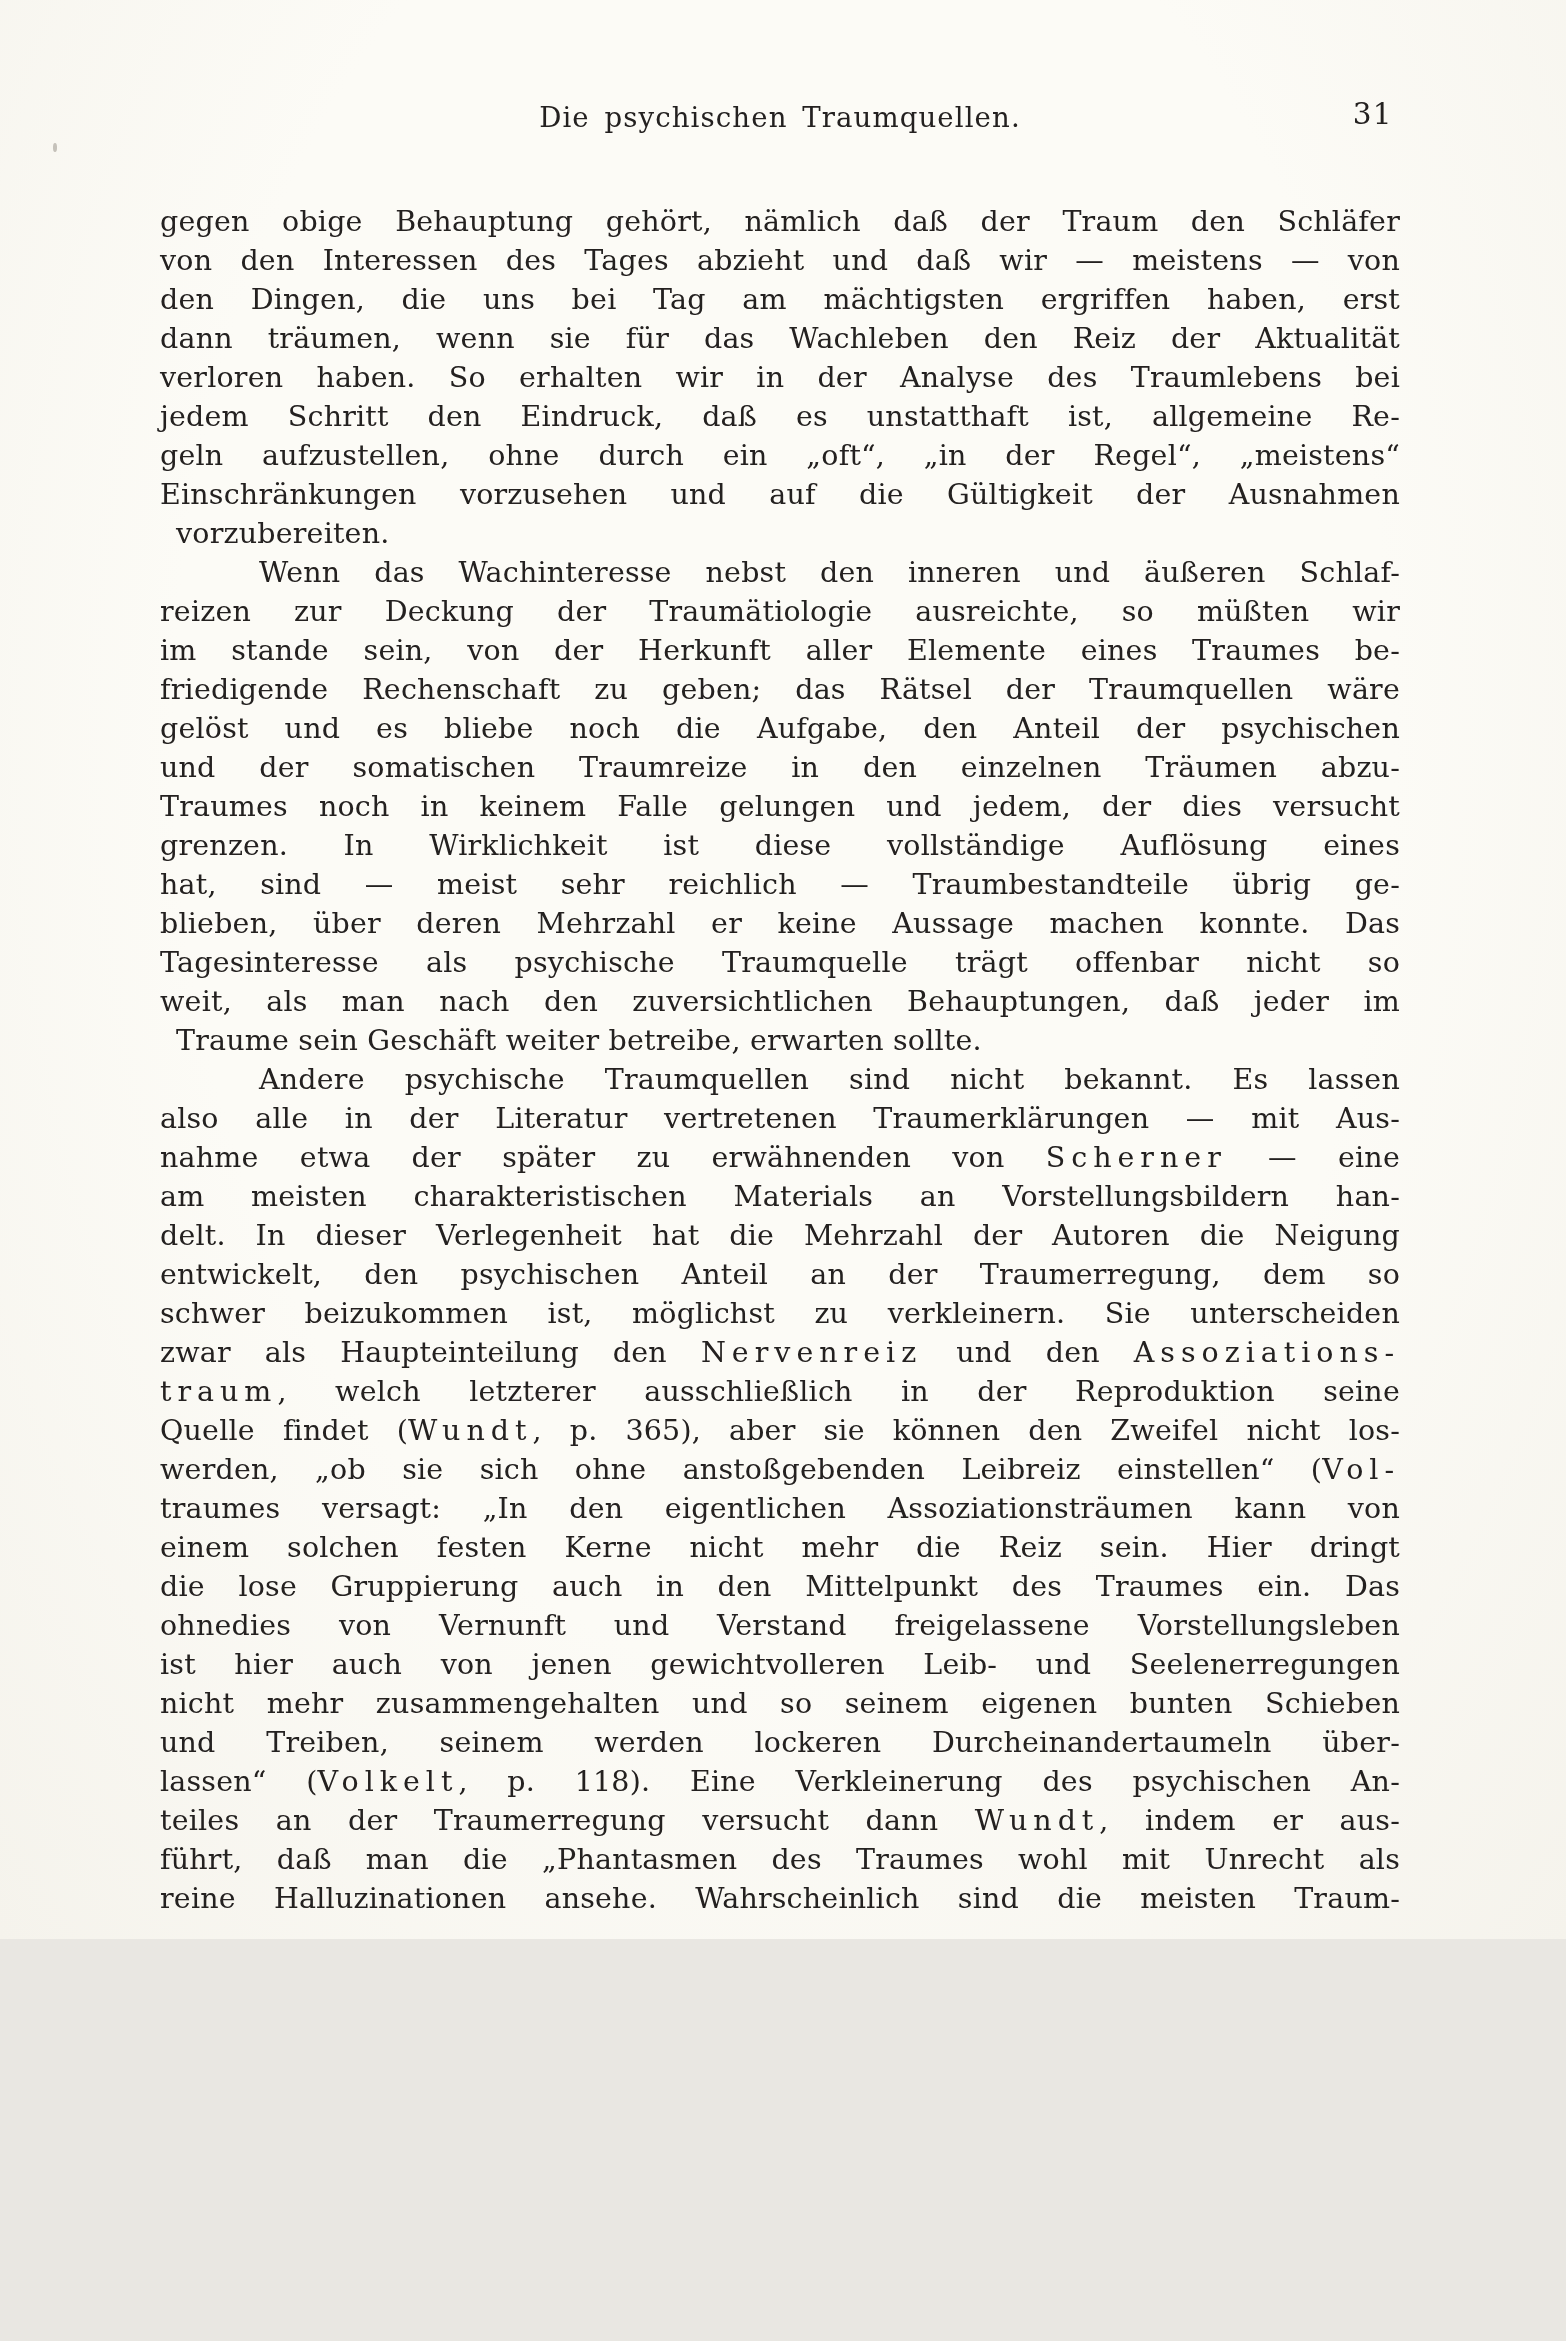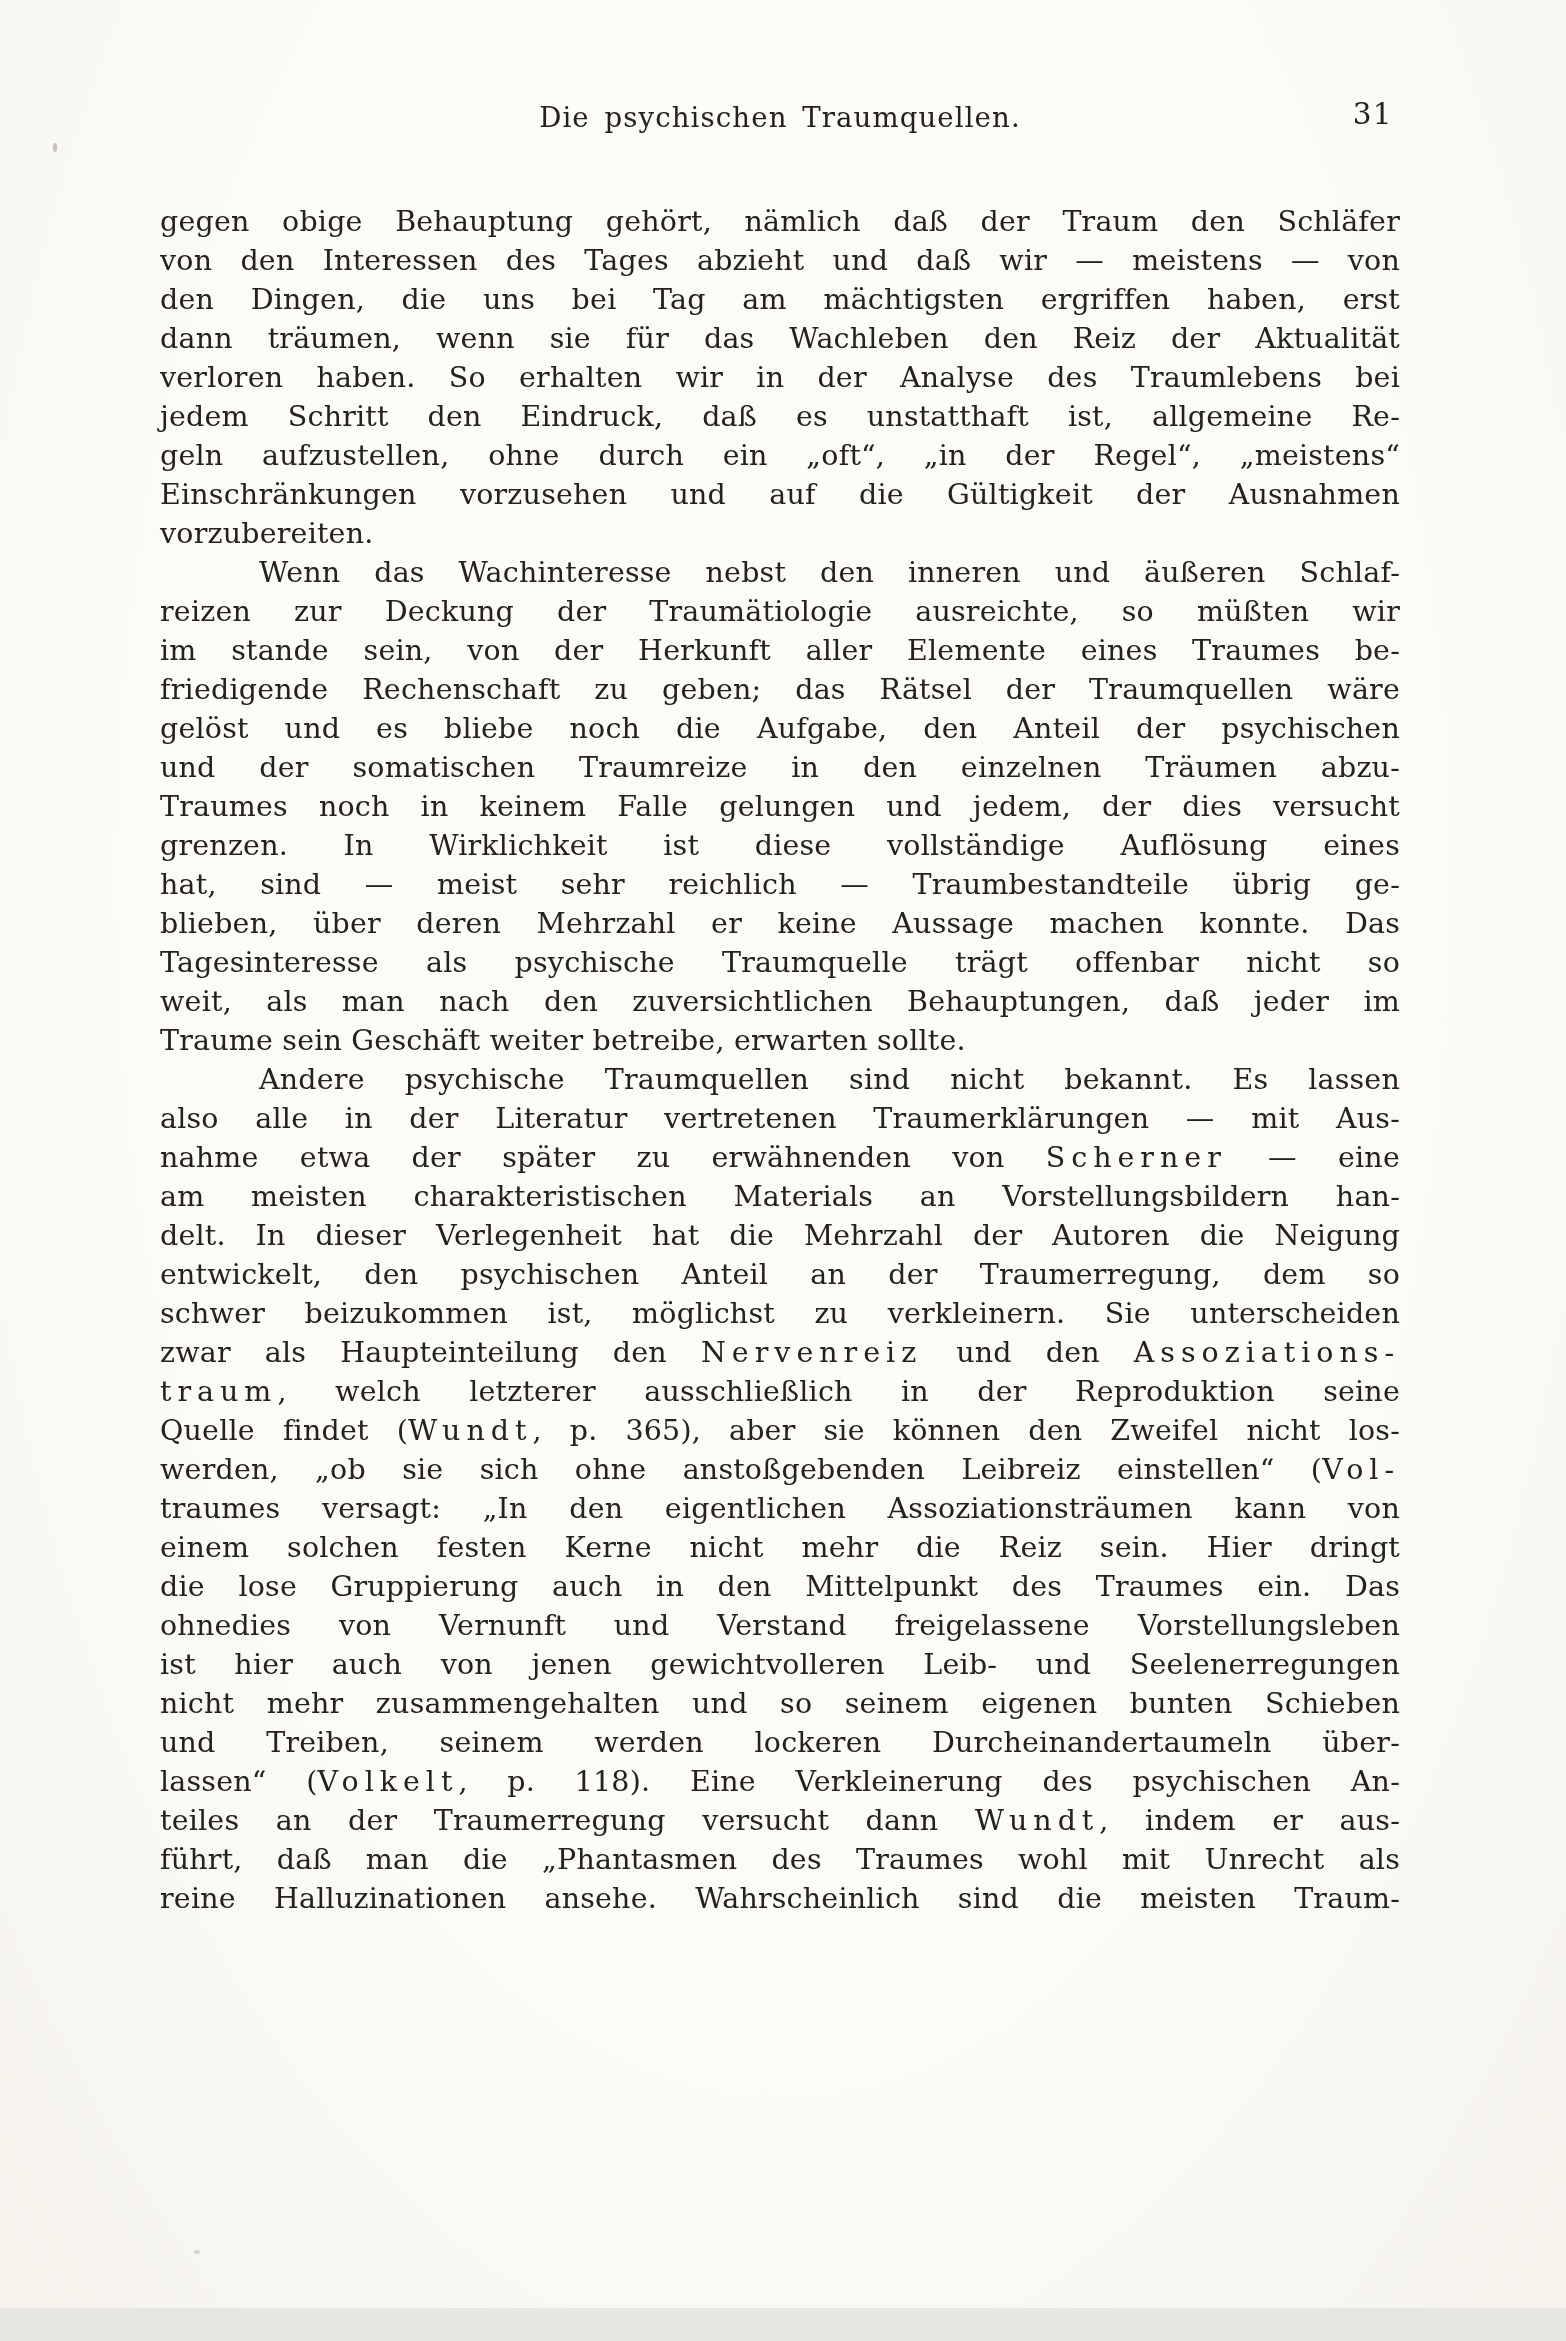--- a/index.html
+++ b/index.html
@@ -4,21 +4,21 @@
 <style>
   html, body {
     margin: 0;
     padding: 0;
     background: #e9e7e2;
     font-family: "DejaVu Serif", "Liberation Serif", serif;
   }
   .page {
     position: relative;
     width: 1566px;
-    height: 2308px;
+    height: 1939px;
     margin: 0 auto;
     background: radial-gradient(ellipse at 50% 38%, var(--paper, #fcfbf6) 55%, #f5f3ec 100%);
     color: var(--ink, #242120);
     overflow: hidden;
   }
   .column {
     position: absolute;
     left: 160px;
     width: 1240px;
     top: 0;
@@ -51,20 +51,21 @@
     text-align: justify;
     text-align-last: justify;
     letter-spacing: 0.2px;
     white-space: normal;
   }
   .line.indent {
     text-indent: 99px;
   }
   .line.parend {
     text-align-last: left;
+    margin-left: 16px;
   }
   .sperr {
     letter-spacing: 0.21em;
   }
   .artifact {
     position: absolute;
     background: #9b968c;
     border-radius: 50%;
     opacity: 0.55;
   }

